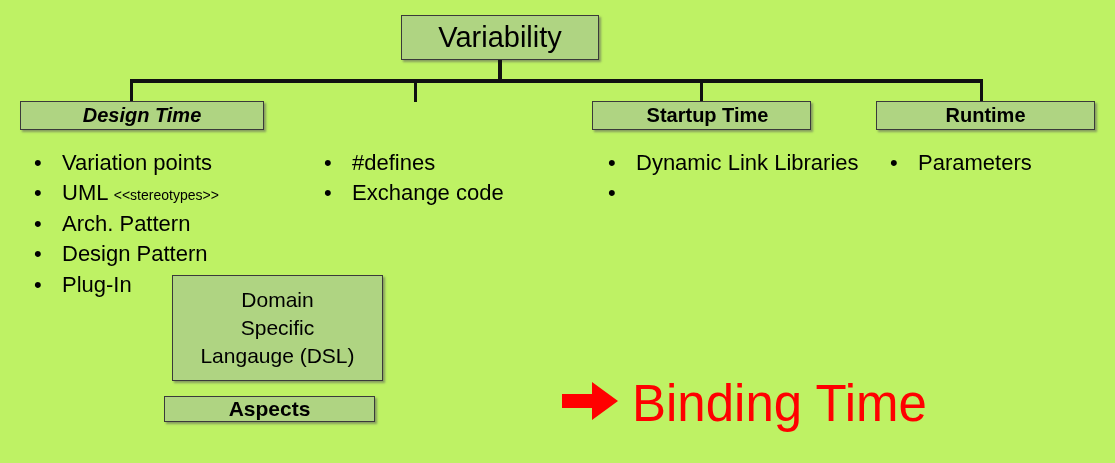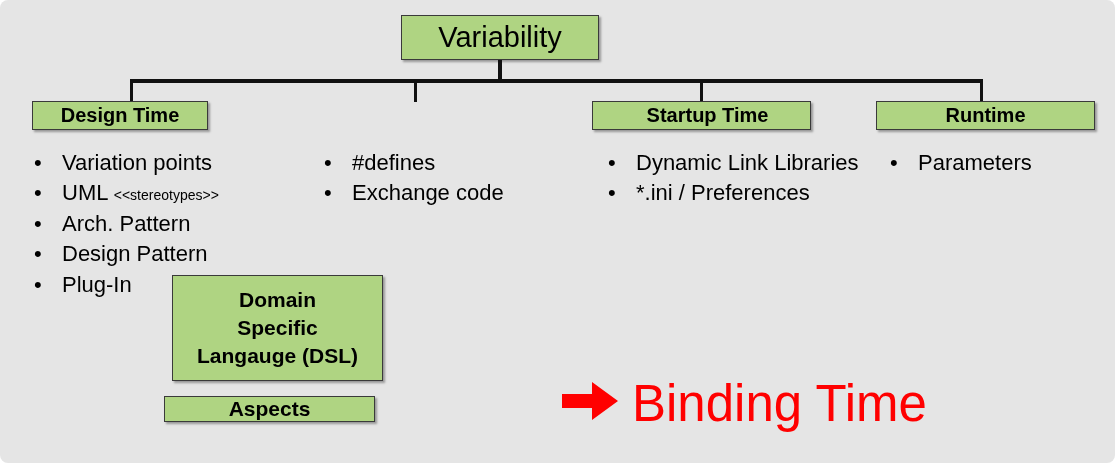--- a/index.html
+++ b/index.html
@@ -9,23 +9,22 @@
     background: #ffffff;
   }
   body {
     font-family: "Liberation Sans", sans-serif;
     color: #000000;
   }
   #canvas {
     position: relative;
     width: 1115px;
     height: 463px;
-    background: #e5e5e5;
+    background: #bef264;
     overflow: hidden;
-    border-radius: 8px;
   }
 
   
   .gbox {
     position: absolute;
     background: #AFD482;
     border: 1px solid #3a3a3a;
     box-sizing: border-box;
     box-shadow: 2px 2px 2px rgba(90,90,90,0.55);
     display: flex;
@@ -44,21 +43,21 @@
     font-weight: 400;
     letter-spacing: 0px;
   }
 
   .cat-box {
     top: 101px;
     height: 29px;
     font-size: 20px;
     font-weight: bold;
   }
-  #cat-box-0 { left: 32px;  width: 176px; }
+  #cat-box-0 { left: 20px;  width: 244px; font-style: italic; }
   #cat-box-1 { left: 306px; width: 218px; }
   #cat-box-2 { left: 592px; width: 219px; padding-left: 12px; }
   #cat-box-3 { left: 876px; width: 219px; }
 
   
   .line {
     position: absolute;
     background: #111111;
   }
   #trunk-vertical {
@@ -117,21 +116,21 @@
     vertical-align: baseline;
   }
 
   
   #dsl-box {
     left: 172px;
     top: 275px;
     width: 211px;
     height: 106px;
     font-size: 21px;
-    font-weight: bold;
+    font-weight: normal;
     line-height: 1.32;
     flex-direction: column;
   }
   #aspects-box {
     left: 164px;
     top: 396px;
     width: 211px;
     height: 26px;
     font-size: 21px;
     font-weight: bold;
@@ -217,21 +216,20 @@
     </div>
   </div>
 
   <div class="col" id="col-2">
     <div class="bullet-row">
       <span class="bullet-dot">•</span>
       <span class="bullet-text">Dynamic Link Libraries</span>
     </div>
     <div class="bullet-row">
       <span class="bullet-dot">•</span>
-      <span class="bullet-text">*.ini / Preferences</span>
     </div>
   </div>
 
   <div class="col" id="col-3">
     <div class="bullet-row">
       <span class="bullet-dot">•</span>
       <span class="bullet-text">Parameters</span>
     </div>
   </div>
 

